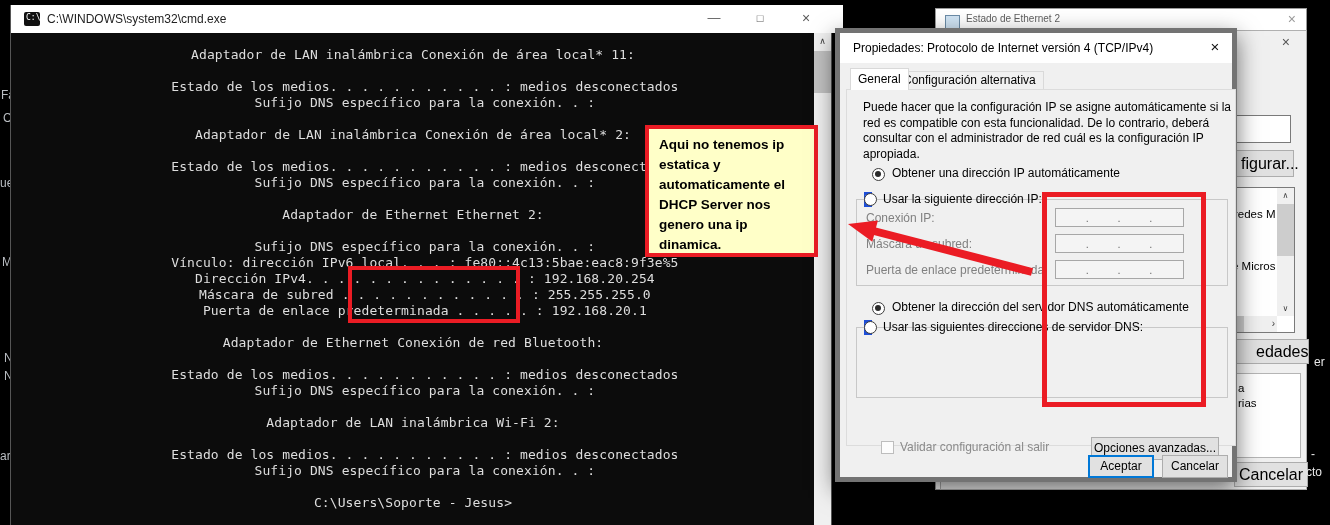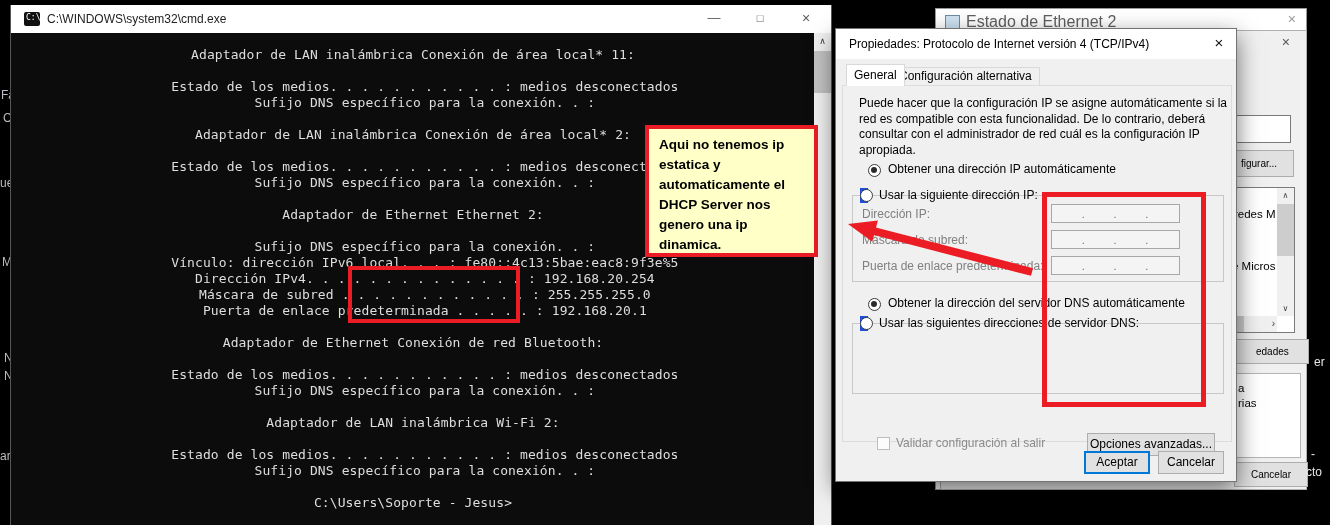--- a/index.html
+++ b/index.html
@@ -6,21 +6,21 @@
   .stage{position:relative;width:1330px;height:525px;background:#000;overflow:hidden;
          font-family:"Liberation Sans",sans-serif;}
 
   
   .frag{position:absolute;color:#b9bdc2;font-size:12px;white-space:pre;}
   .frag.right{color:#e8e8e8;}
 
   
   .cmd{position:absolute;left:10px;top:5px;width:820px;height:520px;background:#0c0c0c;
        border-left:1px solid #565656;border-right:1px solid #565656;}
-  .cmd-titlebar{position:absolute;left:0;top:0;width:100%;height:28px;background:#ffffff;}
+  .cmd-titlebar{position:absolute;left:0;top:0;width:100%;height:28px;background:#ffffff;padding-left:12px;}
   .cmd-icon{position:absolute;left:13px;top:7px;width:16px;height:14px;background:#111;border-radius:2px;}
   .cmd-icon::before{content:"C:\\";position:absolute;left:2px;top:1px;color:#fff;font-size:8px;font-family:"DejaVu Sans Mono",monospace;}
   .cmd-title{position:absolute;left:36px;top:7px;font-size:12px;color:#222;}
   .cmd-btn{position:absolute;top:0;width:46px;height:28px;text-align:center;line-height:26px;
            color:#5a5a5a;font-size:13px;}
   .cmd-btn.min{left:680px;}
   .cmd-btn.max{left:726px;font-size:11px;}
   .cmd-btn.cls{left:772px;font-size:14px;}
   .cmd-body{position:absolute;left:2px;top:42px;right:18px;bottom:0;
             font-family:"DejaVu Sans Mono",monospace;font-size:13px;letter-spacing:.1px;
@@ -32,48 +32,48 @@
 
   
   .note{position:absolute;left:645px;top:125px;width:173px;height:132px;box-sizing:border-box;
         background:#ffffc8;border:4px solid #eb1c24;padding:6px 6px 0 10px;}
   .note-line{font-weight:bold;font-size:13.5px;line-height:20px;color:#000;}
 
   
   .winA{position:absolute;left:935px;top:8px;width:372px;height:482px;background:#ffffff;
         border:1px solid #9a9a9a;box-sizing:border-box;}
   .winA-icon{position:absolute;left:9px;top:6px;width:13px;height:12px;background:#cfe3f3;border:1px solid #6b8ba6;}
-  .winA-title{position:absolute;left:30px;top:4px;font-size:16px;color:#5f5f5f;}
+  .winA-title{position:absolute;left:30px;top:4px;font-size:10px;color:#5f5f5f;}
   .winA-x{position:absolute;right:10px;top:2px;font-size:14px;color:#9a9a9a;}
 
   
   .winB{position:absolute;left:940px;top:30px;width:367px;height:460px;background:#f0f0f0;
         border:1px solid #b0b0b0;box-sizing:border-box;}
   .winB-x{position:absolute;right:16px;top:3px;font-size:14px;color:#555;}
   .b-input{position:absolute;left:290px;top:84px;width:60px;height:28px;background:#fff;border:1px solid #7a7a7a;box-sizing:border-box;}
   .b-btn{position:absolute;background:#e1e1e1;border:1px solid #adadad;box-sizing:border-box;
-         font-size:10px;color:#000;line-height:23px;}
+         font-size:16px;color:#000;line-height:23px;}
   .b-configure{left:285px;top:119px;width:68px;height:27px;padding-left:14px;line-height:25px;}
   .b-list{position:absolute;left:288px;top:156px;width:66px;height:146px;background:#fff;border:1px solid #7a7a7a;box-sizing:border-box;}
   .b-list-frag-wrap span{position:absolute;font-size:11.5px;color:#000;white-space:pre;}
   .b-vsb{position:absolute;right:0;top:0;width:17px;bottom:16px;background:#f0f0f0;}
   .b-vsb .up{position:absolute;top:0;left:0;width:17px;height:15px;text-align:center;font-size:8px;color:#404040;line-height:15px;}
   .b-vsb .dn{position:absolute;bottom:0;left:0;width:17px;height:15px;text-align:center;font-size:8px;color:#404040;line-height:15px;}
   .b-vsb .th{position:absolute;top:16px;left:0;width:17px;height:52px;background:#cdcdcd;}
   .b-hsb{position:absolute;left:0;right:17px;bottom:0;height:16px;background:#f0f0f0;}
   .b-hsb .th{position:absolute;left:0;top:0;width:14px;height:16px;background:#cdcdcd;}
   .b-hsb .rt{position:absolute;right:2px;top:0;font-size:10px;color:#404040;line-height:16px;}
   .b-properties{left:282px;top:308px;width:86px;height:25px;padding-left:32px;}
   .b-group{position:absolute;left:290px;top:342px;width:70px;height:85px;background:#fff;border:1px solid #b5b5b5;box-sizing:border-box;}
   .b-group span{position:absolute;font-size:11.5px;color:#000;white-space:pre;}
   .b-cancel{left:293px;top:431px;width:74px;height:25px;text-align:center;}
 
   
   .dlg{position:absolute;left:835px;top:28px;width:402px;height:454px;background:#f0f0f0;
-       border:1px solid #737373;box-sizing:border-box;box-shadow:0 8px 22px rgba(0,0,0,.55);}
+       border:5px solid #737373;box-sizing:border-box;box-shadow:0 8px 22px rgba(0,0,0,.55);}
   .dlg-titlebar{position:absolute;left:0;top:0;right:0;height:30px;background:#ffffff;}
   .dlg-title{position:absolute;left:13px;top:8px;font-size:12px;color:#000;}
   .dlg-x{position:absolute;right:0;top:0;width:34px;height:30px;text-align:center;line-height:28px;font-size:15px;color:#111;}
   .tabs{position:absolute;left:10px;top:35px;height:22px;}
   .tab{position:absolute;box-sizing:border-box;font-size:12px;color:#000;padding:0 7px;white-space:nowrap;}
   .tab.active{left:0;top:0;height:22px;background:#fff;border:1px solid #d9d9d9;border-bottom:none;line-height:21px;z-index:2;}
   .tab.inactive{left:45px;top:3px;height:19px;background:#f0f0f0;border:1px solid #d9d9d9;line-height:17px;}
   .tabpage{position:absolute;left:6px;top:56px;width:390px;height:357px;background:#f0f0f0;
            border:1px solid #dcdcdc;box-sizing:border-box;}
   .desc{position:absolute;left:16px;top:10px;width:372px;font-size:12px;line-height:15.5px;color:#000;}
@@ -226,21 +226,21 @@
       <span class="radio sel" style="left:25px;top:78px;"></span>
       <span class="rlabel" style="left:45px;top:76px;">Obtener una dirección IP automáticamente</span>
 
       <div class="group g-ip">
         <div class="g-head">
           <span class="radio"></span>
           <span class="rlabel">Usar la siguiente dirección IP:</span>
         </div>
         <div class="fieldrows">
             <div class="iprow">
-            <span class="flabel">Dirección IP:</span>
+            <span class="flabel">Conexión IP:</span>
             <span class="ipbox">
                 <b></b>
                 <b></b>
                 <b></b>
                 <b></b>
               </span>
           </div>
             <div class="iprow">
             <span class="flabel">Máscara de subred:</span>
             <span class="ipbox">

